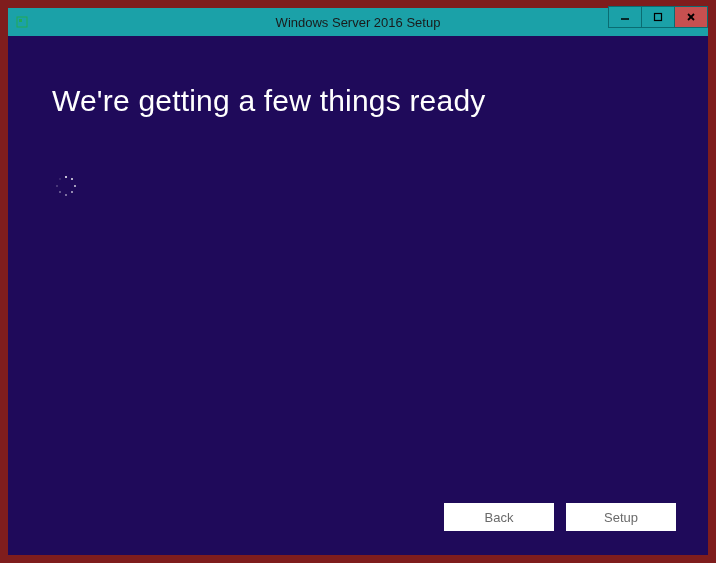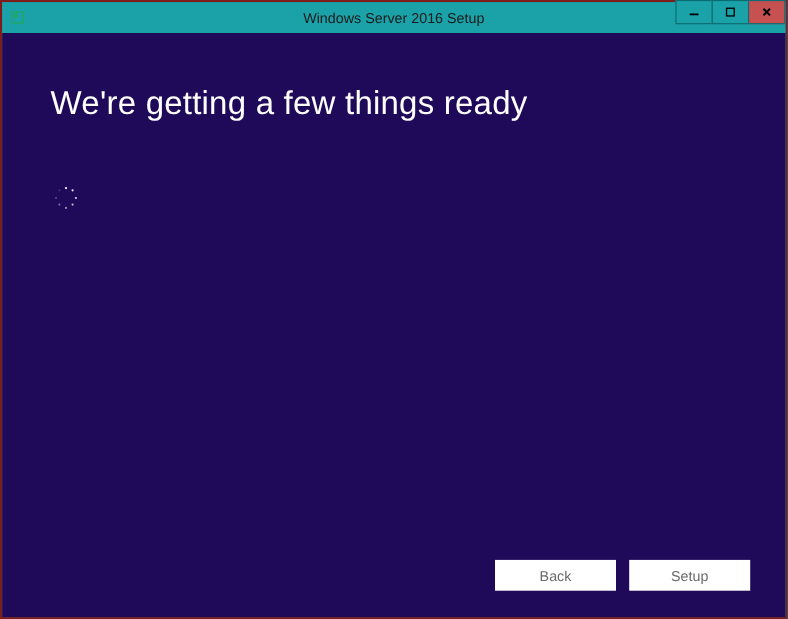--- a/index.html
+++ b/index.html
@@ -6,21 +6,21 @@
   body {
     width: 716px;
     height: 563px;
     font-family: "Segoe UI", Tahoma, sans-serif;
     background: #1ba1a8;
     overflow: hidden;
   }
   .window {
     width: 716px;
     height: 563px;
-    border: 2px solid #7f1d1d;
+    border: 8px solid #7f1d1d;
     display: flex;
     flex-direction: column;
   }
   .titlebar {
     height: 28px;
     background: #1ba1a8;
     display: flex;
     align-items: center;
     position: relative;
   }

